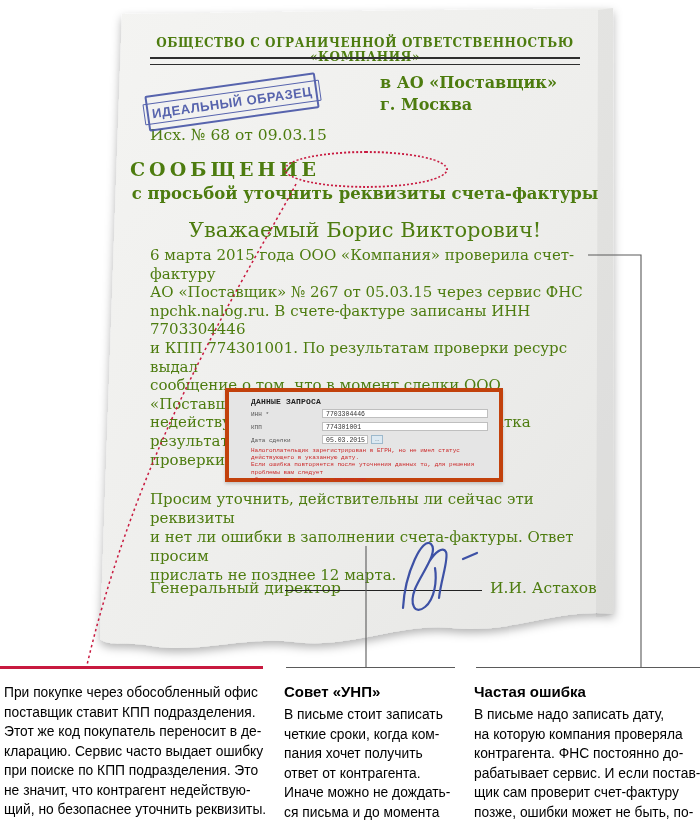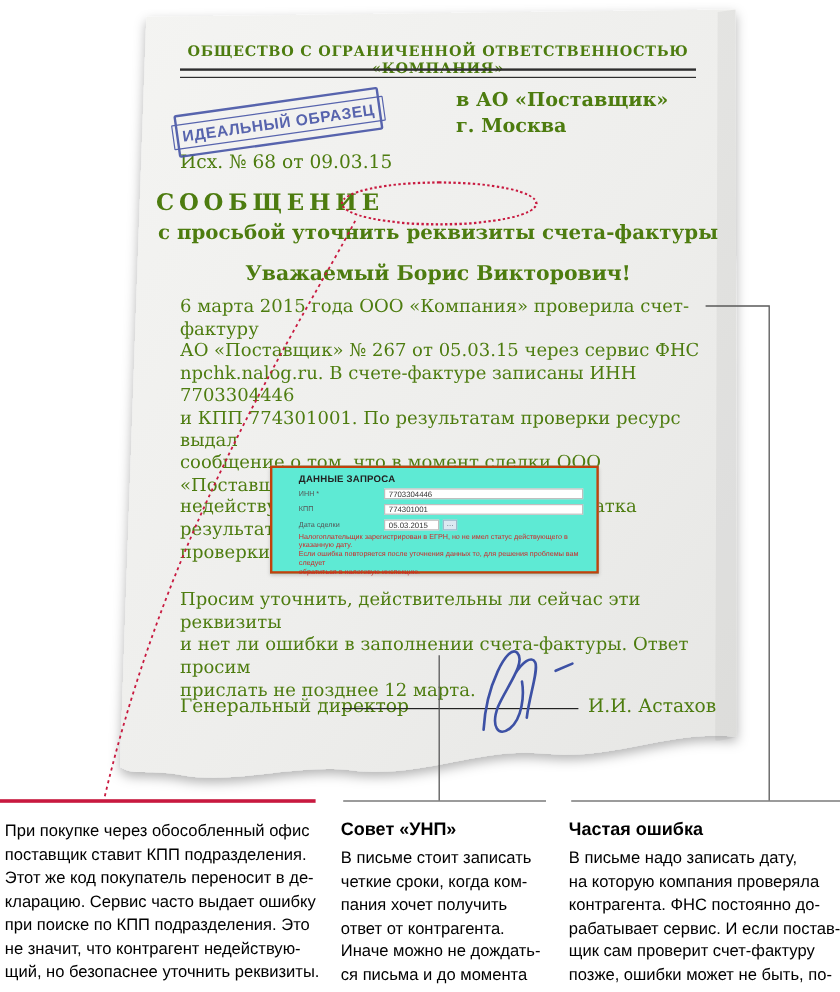--- a/index.html
+++ b/index.html
@@ -11,36 +11,36 @@
   .abs{position:absolute;}
   
   #paper-svg{left:0;top:0;z-index:1;}
   .letter-text{z-index:2;color:#4d7c0f;font-family:"DejaVu Serif","Liberation Serif",serif;}
   .company-header{left:130px;top:36px;width:470px;text-align:center;font-size:12px;font-weight:bold;letter-spacing:.6px;}
   .double-rule{left:150px;top:57px;width:430px;height:5px;border-top:2px solid #2e2e2e;border-bottom:1.5px solid #2e2e2e;z-index:2;}
   .recipient{left:380px;top:72px;width:201px;text-align:left;font-size:16px;font-weight:bold;line-height:22px;white-space:pre-line;}
   .ref-line{left:150px;top:126px;font-size:15.5px;}
   .title{left:130px;top:158px;width:470px;text-align:left;font-size:19px;font-weight:bold;letter-spacing:4px;}
   .subtitle{left:130px;top:184px;width:470px;text-align:center;font-size:16.5px;font-weight:bold;}
-  .greeting{left:130px;top:218px;width:470px;text-align:center;font-size:17px;font-weight:bold;}
+  .greeting{left:130px;top:218px;width:470px;text-align:center;font-size:21px;}
   .para{left:150px;top:246px;width:445px;font-size:15px;line-height:18.6px;white-space:pre-line;}
   .para2{left:150px;top:490px;width:445px;font-size:15px;line-height:19px;white-space:pre-line;}
   .signer-title{left:150px;top:579px;font-size:15.5px;}
   .signer-name{left:490px;top:579px;font-size:15.5px;}
   .sig-rule{left:285px;top:590px;width:197px;height:1px;background:#222;z-index:2;}
   
   .stamp{left:146px;top:84px;width:168px;height:32px;z-index:3;transform:rotate(-8deg);
     border:2px solid #4a58a8;border-radius:2px;display:flex;align-items:center;justify-content:center;opacity:.92;}
   .stamp-inner{border:1px solid #4a58a8;border-radius:1px;padding:2px 7px;
     color:#4a58a8;font-size:13px;font-weight:bold;letter-spacing:.5px;font-family:"Liberation Sans",sans-serif;white-space:nowrap;}
   
   .title-ellipse{left:284px;top:151px;width:160px;height:33px;border:2px dotted #c8193f;border-radius:50%;z-index:4;}
   
-  .shot{left:225px;top:388px;width:270px;height:86px;background:#5eead4;border:2px solid #c2410c;
-    box-shadow:0 2px 3px rgba(0,0,0,.18);z-index:3;font-family:Liberation Sans, sans-serif;}
+  .shot{left:225px;top:388px;width:270px;height:86px;background:#e5e5e5;border:4px solid #c2410c;
+    box-shadow:0 2px 3px rgba(0,0,0,.18);z-index:3;font-family:Liberation Mono, monospace;}
   .shot-title{left:22px;top:5px;font-size:8px;font-weight:bold;color:#222;letter-spacing:.2px;}
   .shot-row{left:22px;width:240px;height:11px;}
   .shot-row.r1{top:17px;} .shot-row.r2{top:30px;} .shot-row.r3{top:43px;}
   .shot-label{position:absolute;left:0;top:2px;font-size:6px;color:#555;}
   .shot-input{position:absolute;left:71px;top:0;width:166px;height:9px;border:1px solid #bfbfbf;background:#fff;
     font-size:6.5px;color:#333;line-height:9px;padding-left:3px;box-sizing:border-box;}
   .shot-row.r3 .shot-input{width:46px;}
   .shot-datebtn{position:absolute;left:120px;top:0;width:12px;height:9px;border:1px solid #9db9cc;background:#dce9f2;
     font-size:6px;line-height:7px;text-align:center;color:#456;box-sizing:border-box;}
   .shot-warning{left:22px;top:55px;width:235px;font-size:6px;line-height:7.2px;color:#cc2a2a;white-space:pre-line;}

